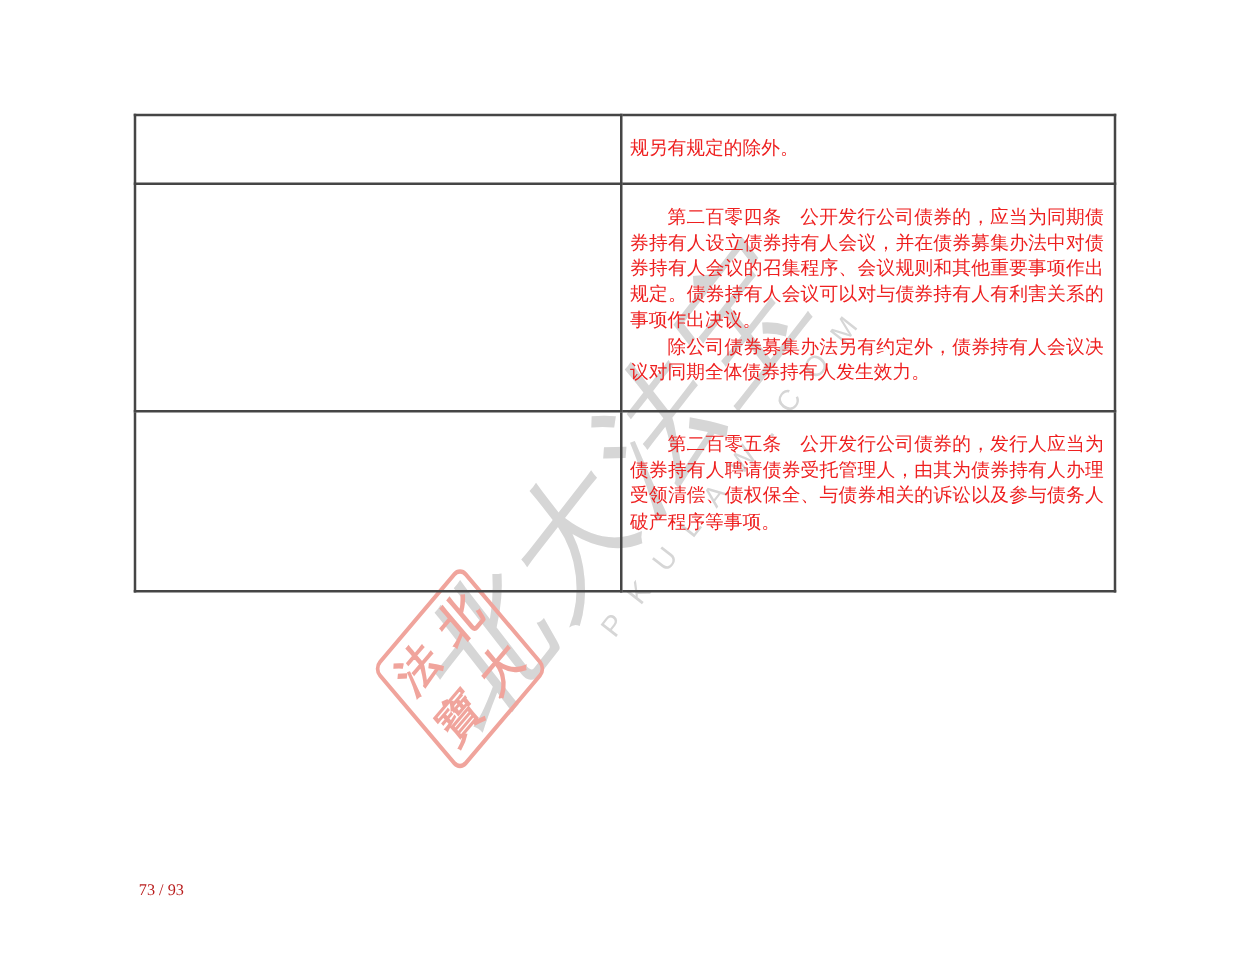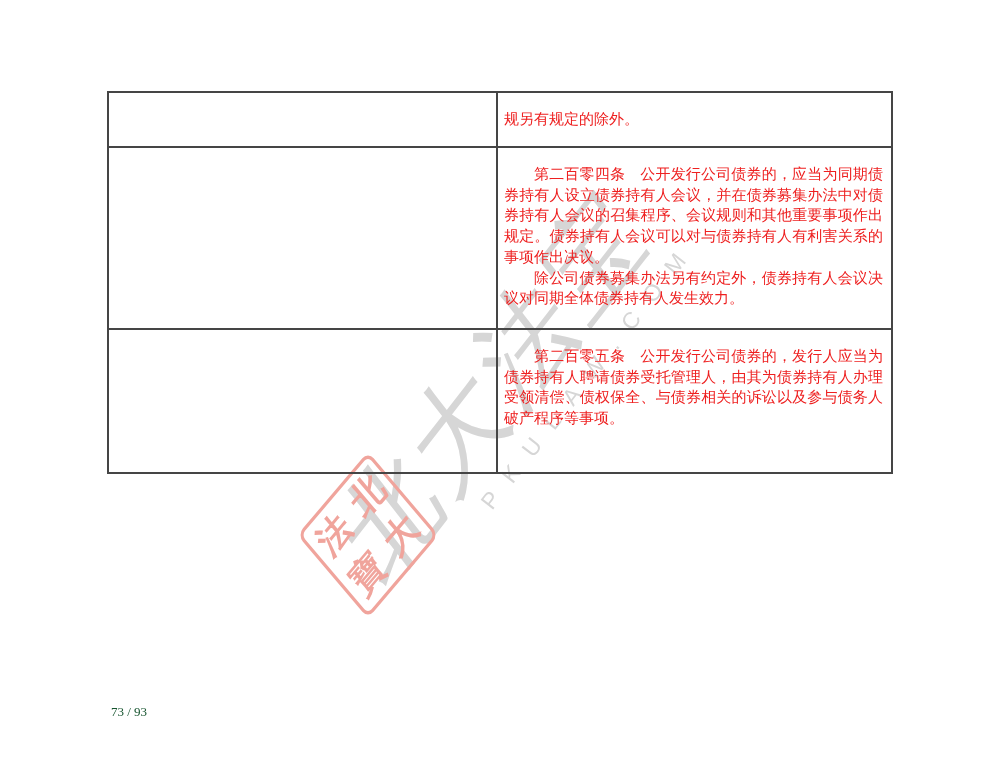--- a/index.html
+++ b/index.html
@@ -50,21 +50,21 @@
     margin:0;text-indent:2em;
     font-size:15px;line-height:20.7px;
     color:var(--text-red,#ee2020);
     font-family:"Liberation Sans",sans-serif;
     text-align:justify;
   }
   .law-p.no-indent{text-indent:0;}
   
   .page-number{
     position:absolute;left:111px;top:704px;z-index:1;
-    font-family:"Liberation Serif",serif;font-size:13px;color:#14532d;
+    font-family:"Liberation Serif",serif;font-size:13px;color:#b91c1c;
   }
 </style>
 </head>
 <body>
 
 <div class="page">
 
   <div class="watermark">
     <div class="wm-script">北大法宝</div>
     <div class="wm-letters">PKULAW.COM</div>

